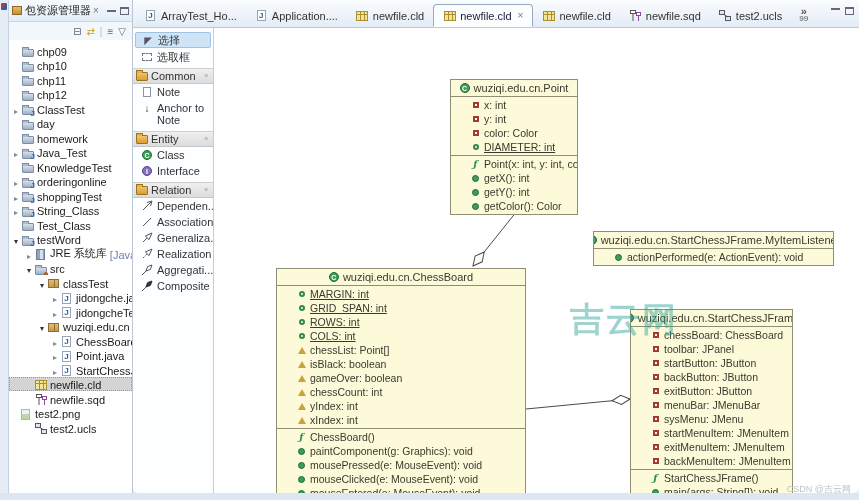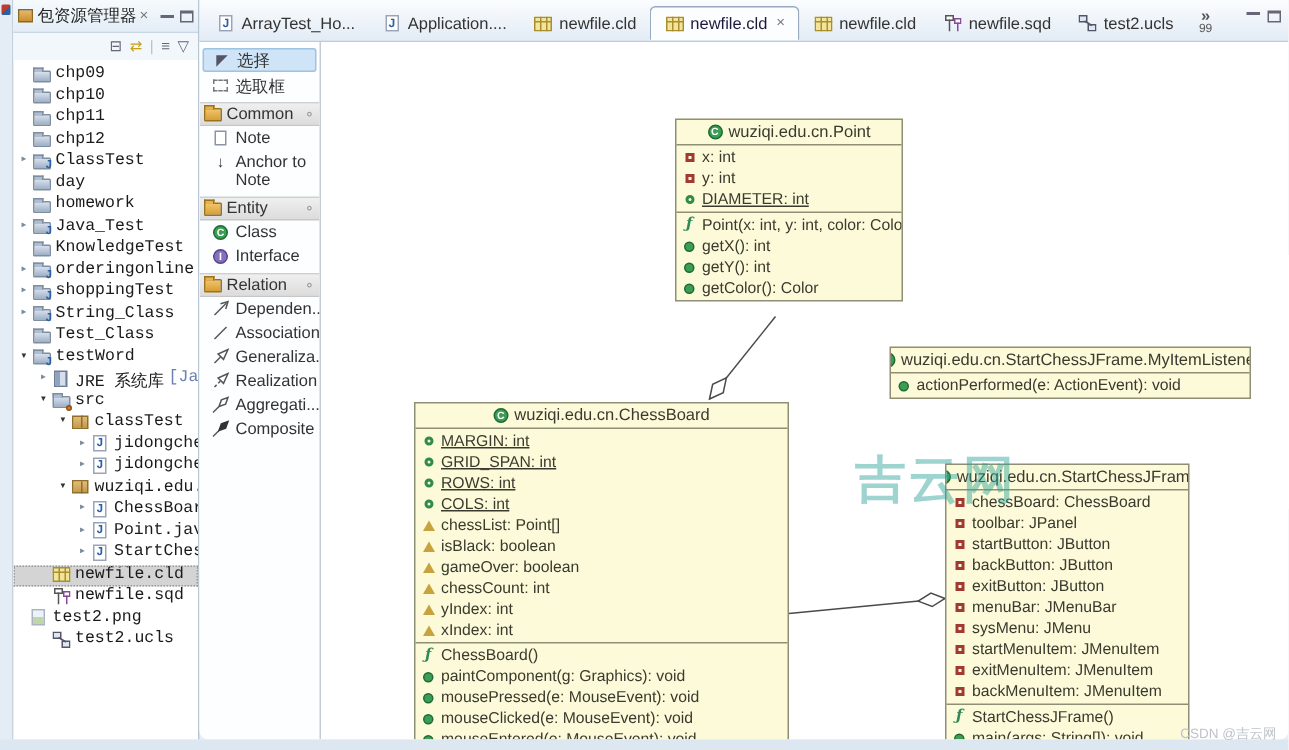--- a/index.html
+++ b/index.html
@@ -16,21 +16,21 @@
   #sb-head { height:22px; background:linear-gradient(#F6FAFD,#E3EDF7); border-bottom:1px solid #CAD6E3; display:flex; align-items:center; padding:0 3px; white-space:nowrap; }
   #sb-head .vicon { width:10px; height:9px; background:linear-gradient(#E8B96A,#C98F34); border:1px solid #8A6A20; margin-right:3px; flex:none; }
   #sb-head .vtitle { font-size:11px; color:#222; overflow:hidden; }
   #sb-head .vclose { color:#777; margin-left:2px; font-size:10px; }
   #sb-head .winbtns { margin-left:auto; display:flex; gap:4px; align-items:center; }
   .btn-min { width:9px; height:3px; border-bottom:2px solid #667; }
   .btn-max { width:9px; height:8px; border:1px solid #667; border-top:2px solid #667; }
   #sb-tools { height:18px; background:#F2F7FC; display:flex; justify-content:flex-end; align-items:center; gap:5px; padding-right:6px; color:#667; }
   #sb-tools span { font-size:10px; cursor:default; }
   #tree { position:absolute; top:41px; left:0; right:0; bottom:0; overflow:hidden; padding-top:2px; }
-  .trow { height:14.5px; display:flex; align-items:flex-start; white-space:nowrap; overflow:hidden; cursor:default;font-family:Liberation Mono, monospace; }
+  .trow { height:14.5px; display:flex; align-items:flex-end; white-space:nowrap; overflow:hidden; cursor:default; }
   .trow.sel { background:#D4D4D4; outline:1px dotted #9A9A9A; outline-offset:-1px; }
   .trow .arrow { width:10px; flex:none; text-align:center; font-size:8px; color:#7A8B9C; }
   .trow .arrow.exp { color:#333; }
   .tlabel { margin-left:3px; color:#1A1A1A; }
   .tsuffix { color:#6B7FAE; margin-left:3px; }
 
   
   .tico { width:13px; height:12px; flex:none; position:relative; display:inline-flex; align-items:center; justify-content:center; }
   .fold-shape { position:relative; width:12px; height:8px; background:linear-gradient(#D6E0EC,#9FB0C6); border:1px solid #7E8EA0; border-radius:1px; margin-top:3px; }
   .fold-shape::before { content:""; position:absolute; left:-1px; top:-3px; width:5px; height:2px; background:#AEBDD0; border:1px solid #7E8EA0; border-bottom:none; }
@@ -74,21 +74,21 @@
   .folder-glyph { width:12px; height:9px; background:linear-gradient(#EFC46A,#D89E34); border:1px solid #9A7320; border-radius:1px; position:relative; }
   .folder-glyph::before { content:""; position:absolute; left:-1px; top:-3px; width:5px; height:2px; background:#E7B24A; border:1px solid #9A7320; border-bottom:none; }
 
   
   #canvas { position:absolute; left:81px; top:0; right:0; bottom:0; background:#fff; overflow:hidden; }
   #conn-svg { position:absolute; left:0; top:0; width:100%; height:100%; }
   .uml-box { position:absolute; background:#FCFAD9; border:1px solid #8F8F76; color:#3A3A2E; }
   .uml-head { height:17px; display:flex; align-items:center; justify-content:center; gap:4px; border-bottom:1px solid #8F8F76; font-size:11px; white-space:nowrap; overflow:hidden; padding:0 3px; }
   .uml-comp { padding:1px 0; }
   .uml-comp + .uml-comp { border-top:1px solid #8F8F76; }
-  .member { height:14px; line-height:14px; display:flex; align-items:center; gap:4px; padding-left:4px; white-space:nowrap; overflow:hidden; font-size:10.5px; }
+  .member { height:14px; line-height:14px; display:flex; align-items:center; gap:4px; padding-left:20px; white-space:nowrap; overflow:hidden; font-size:10.5px; }
   .member .static { text-decoration:underline; }
   .micon { flex:none; display:inline-flex; align-items:center; justify-content:center; width:9px; height:9px; }
   .mi-private { width:6px; height:6px; border:2px solid #A03A32; }
   .mi-public-field { width:6px; height:6px; border:2px solid #2F8B46; border-radius:50%; }
   .mi-public { width:7px; height:7px; background:#3B9E54; border:1px solid #1F6B33; border-radius:50%; }
   .mi-package { width:0; height:0; border-left:4px solid transparent; border-right:4px solid transparent; border-bottom:7px solid #C8A23C; }
   .mi-constructor { color:#2E8B57; font-style:italic; font-family:"DejaVu Serif",serif; font-weight:bold; font-size:10px; }
   .head-circ { width:10px; height:10px; border-radius:50%; background:#3B9E54; border:1px solid #1F6B33; color:#fff; font-size:7px; font-weight:bold; display:inline-flex; align-items:center; justify-content:center; flex:none; }
 
   #watermark { position:absolute; font-size:34px; font-weight:bold; color:rgba(40,160,150,0.45); letter-spacing:2px; z-index:30; pointer-events:none; white-space:nowrap; }
@@ -527,37 +527,43 @@
             <line x1="303" y1="183" x2="259" y2="238" stroke="#4A4A4A" stroke-width="1"></line>
             <g transform="translate(259,238) rotate(128.7)">
               <polygon points="0,0 -9,-4.5 -18,0 -9,4.5" fill="#fff" stroke="#4A4A4A" stroke-width="1"></polygon>
             </g>
             <line x1="312" y1="381" x2="416" y2="371" stroke="#4A4A4A" stroke-width="1"></line>
             <g transform="translate(416,371) rotate(-5.5)">
               <polygon points="0,0 -9,-4.5 -18,0 -9,4.5" fill="#fff" stroke="#4A4A4A" stroke-width="1"></polygon>
             </g>
           </svg>
 
-      <div class="uml-box" style="left: 236px; top: 51px; width: 152px;">
+      <div class="uml-box" style="left: 236px; top: 51px; width: 128px;">
             <div class="uml-head">
               <span class="head-circ">C</span>
               <span>wuziqi.edu.cn.Point</span>
             </div>
             <div class="uml-comp">
               <div class="member">
                 <span class="micon">
                   <span class="mi-private"></span>
                 </span>
                 <span class="">x: int</span>
               </div>
               <div class="member">
                 <span class="micon">
                   <span class="mi-private"></span>
                 </span>
                 <span class="">y: int</span>
+              </div>
+              <div class="member">
+                <span class="micon">
+                  <span class="mi-private"></span>
+                </span>
+                <span class="">color: Color</span>
               </div>
               <div class="member">
                 <span class="micon">
                   <span class="mi-public-field"></span>
                 </span>
                 <span class="static">DIAMETER: int</span>
               </div>
             </div>
             <div class="uml-comp">
               <div class="member">

